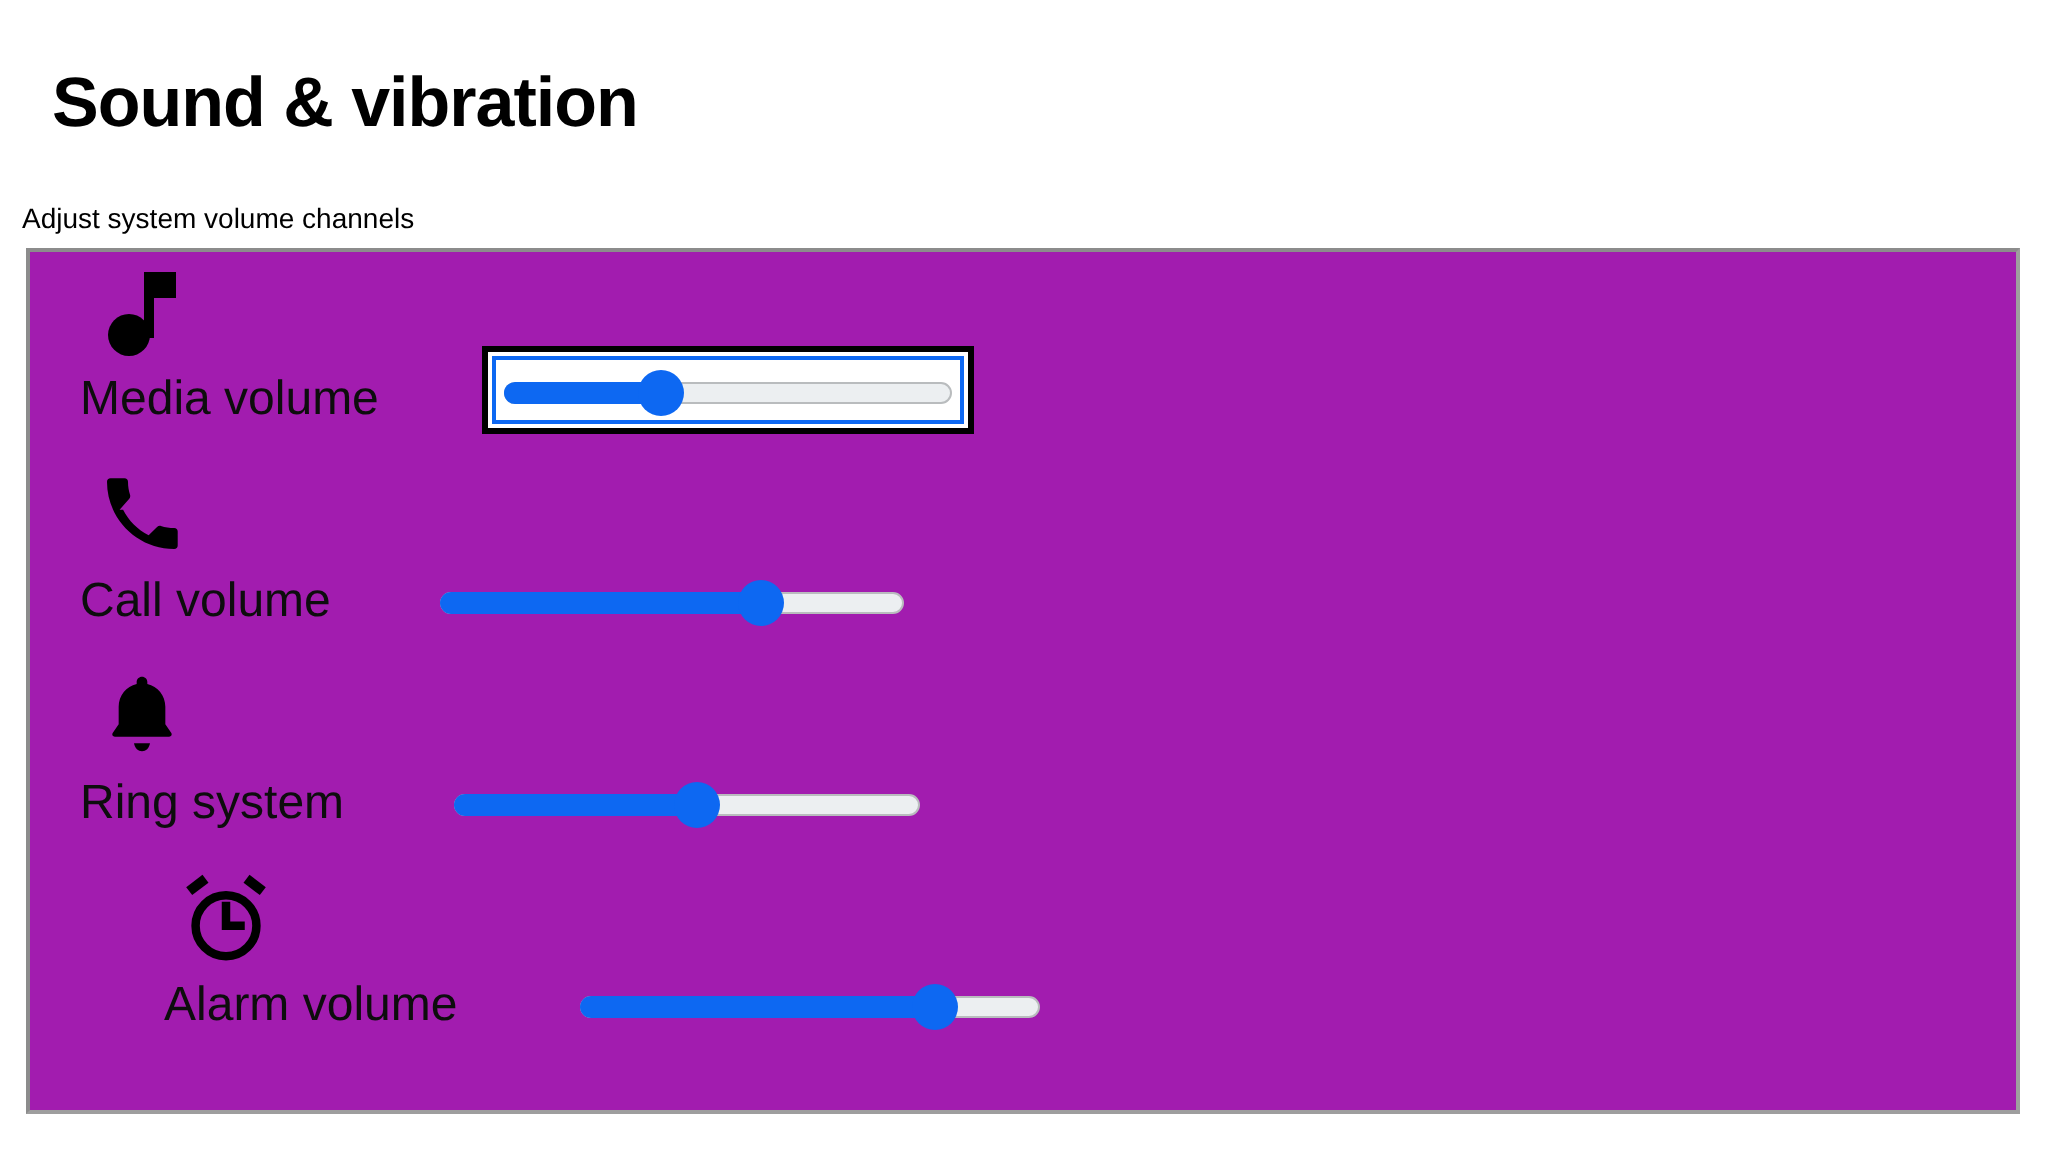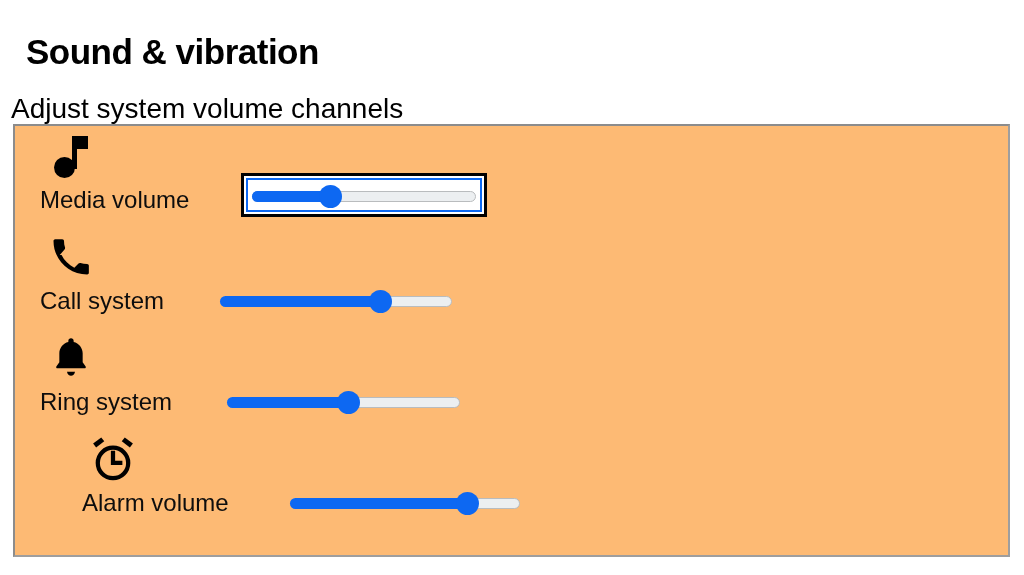--- a/index.html
+++ b/index.html
@@ -24,38 +24,38 @@
     font-size: 35px;
     font-weight: bold;
     letter-spacing: -0.5px;
     line-height: 46px;
     white-space: nowrap;
   }
   #page-subtitle {
     position: absolute;
     left: 11px;
     top: 95px;
-    font-size: 28px;
+    font-size: 14px;
     line-height: 28px;
     white-space: nowrap;
     text-align: right;
   }
 
   
   #volume-panel {
     position: absolute;
     left: 13px;
     top: 124px;
     width: 997px;
     height: 433px;
     box-sizing: border-box;
     border: 2px solid #9e9e9e;
     border-top-color: #8c8c8c;
     border-left-color: #8c8c8c;
-    background: #fdba74;
+    background: #a21caf;
   }
 
   .volume-row {
     position: absolute;
     left: 0;
     width: 100%;
     height: 101px;
   }
   .row-media { top: 2px; }
   .row-call  { top: 103px; }
@@ -175,21 +175,21 @@
       </div>
     </div>
   </div>
 
   <div class="volume-row row-call">
     <div class="row-icon">
       <svg width="42" height="42" viewBox="0 0 24 24" aria-hidden="true">
         <path fill="#000" d="M6.6 10.8c1.6 3.1 4.1 5.7 7.3 7.3l2.4-2.4c.3-.3.7-.4 1.1-.3 1.2.4 2.5.6 3.8.6.6 0 1 .4 1 1V21c0 .6-.4 1-1 1C10.6 22 2 13.4 2 2.8c0-.6.4-1 1-1h4c.6 0 1 .4 1 1 0 1.3.2 2.6.6 3.8.1.4 0 .8-.3 1.1l-2.7 3.1z"></path>
       </svg>
     </div>
-    <div class="row-label">Call system</div>
+    <div class="row-label">Call volume</div>
 
     <div class="slider-wrap">
       <div class="slider">
         <div class="slider-track"></div>
         <div class="slider-fill" style="width:69%;"></div>
         <div class="slider-thumb" style="left:69%;"></div>
       </div>
     </div>
   </div>
 

